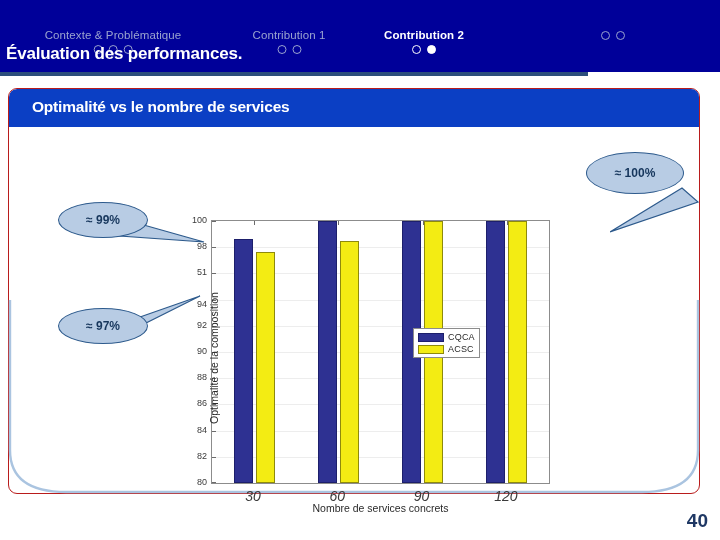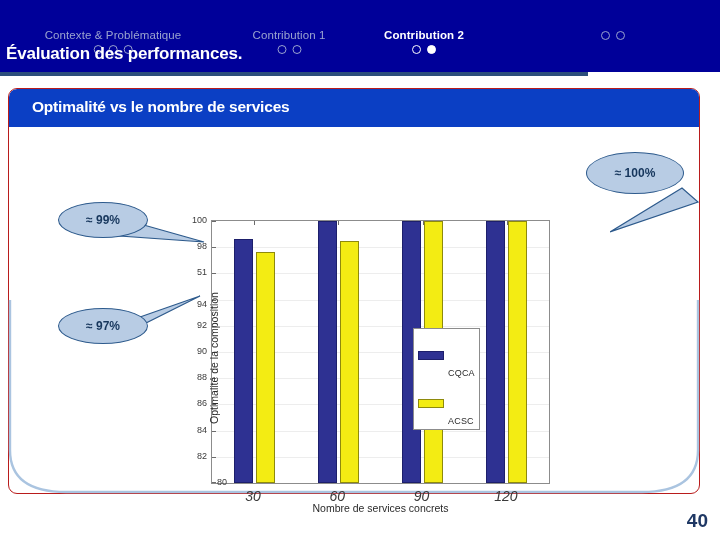--- a/index.html
+++ b/index.html
@@ -256,21 +256,20 @@
     height: 9px;
     box-sizing: border-box;
   }
   .legend-swatch.cqca { background: #2e3192; border: 1px solid #1d1f6b; }
   .legend-swatch.acsc { background: #f3ec13; border: 1px solid #8e8a0c; }
   .legend-text {
     font-size: 9px;
     color: #2a2a2a;
     letter-spacing: 0.2px;
     white-space: nowrap;
-    margin-top: 36px;
   }
 
   
   .callout {
     position: absolute;
     z-index: 6;
   }
   .callout-bubble {
     position: absolute;
     display: flex;
@@ -389,21 +388,21 @@
   <div id="chart-legend">
       <div class="legend-row">
         <span class="legend-swatch cqca"></span>
         <span class="legend-text">CQCA</span>
       </div>
       <div class="legend-row">
         <span class="legend-swatch acsc"></span>
         <span class="legend-text">ACSC</span>
       </div>
     </div>
-<div class="ytick-label" style="top: 272px; right: 353px; position: absolute;">80</div>
+<div class="ytick-label" style="top: 272px; right: 373px; position: absolute;">80</div>
     <div class="ytick-label" style="top: 245.8px; right: 373px; position: absolute;">82</div>
     <div class="ytick-label" style="top: 219.6px; right: 373px; position: absolute;">84</div>
     <div class="ytick-label" style="top: 193.4px; right: 373px; position: absolute;">86</div>
     <div class="ytick-label" style="top: 167.2px; right: 373px; position: absolute;">88</div>
     <div class="ytick-label" style="top: 141px; right: 373px; position: absolute;">90</div>
     <div class="ytick-label" style="top: 114.8px; right: 373px; position: absolute; padding-left: 8px;">92</div>
     <div class="ytick-label" style="top: 94px; right: 373px; position: absolute;">94</div>
     <div class="ytick-label" style="top: 62.4px; right: 373px; position: absolute;">51</div>
     <div class="ytick-label" style="top: 36.2px; right: 373px; position: absolute;">98</div>
     <div class="ytick-label" style="top: 10px; right: 373px; position: absolute; text-align: center;">100</div>

